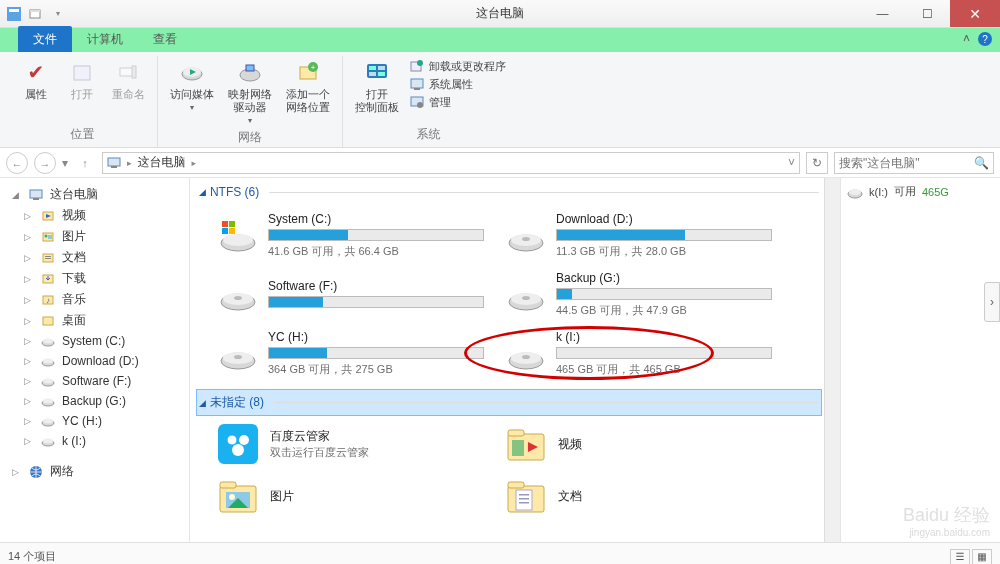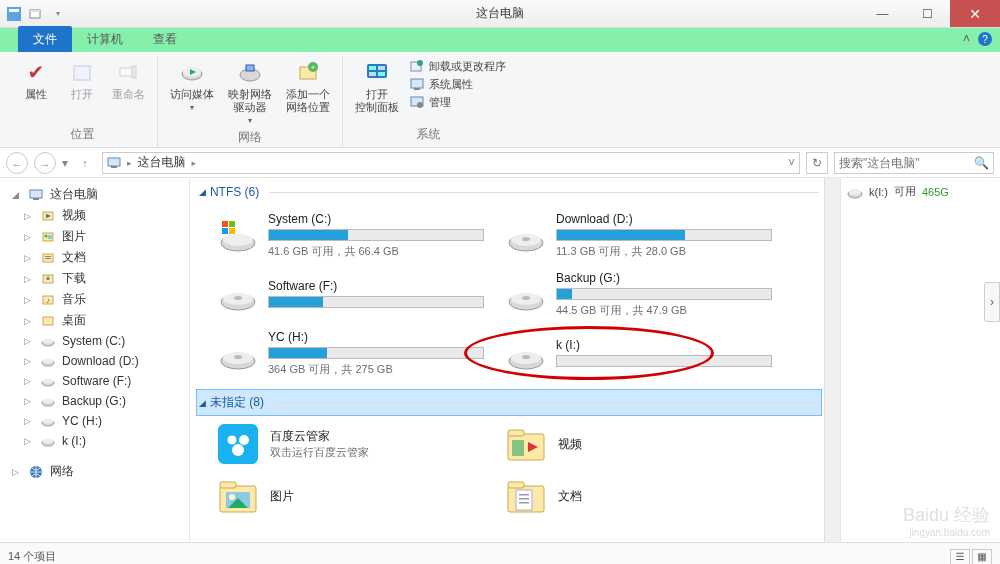--- a/index.html
+++ b/index.html
@@ -522,20 +522,21 @@
                 <ellipse cx="20" cy="24" rx="17" ry="8" fill="#d8d8d8" stroke="#999"></ellipse>
                 <ellipse cx="20" cy="21" rx="15" ry="6" fill="#eee"></ellipse>
                 <ellipse cx="20" cy="20" rx="4" ry="2" fill="#bbb"></ellipse>
               </svg>
             </div>
             <div class="drive-info">
               <div class="drive-name">k (I:)</div>
               <div class="drive-bar">
                 <div class="drive-fill" style="width:0%"></div>
               </div>
+              <div class="drive-stats">465 GB 可用，共 465 GB</div>
             </div>
           </div>
         </div>
 
       <div class="section-hdr sel">
         <span class="tri">◢</span>
         <span>未指定 (8)</span>
         <div class="section-line"></div>
       </div>
       <div class="folders" id="folders">

